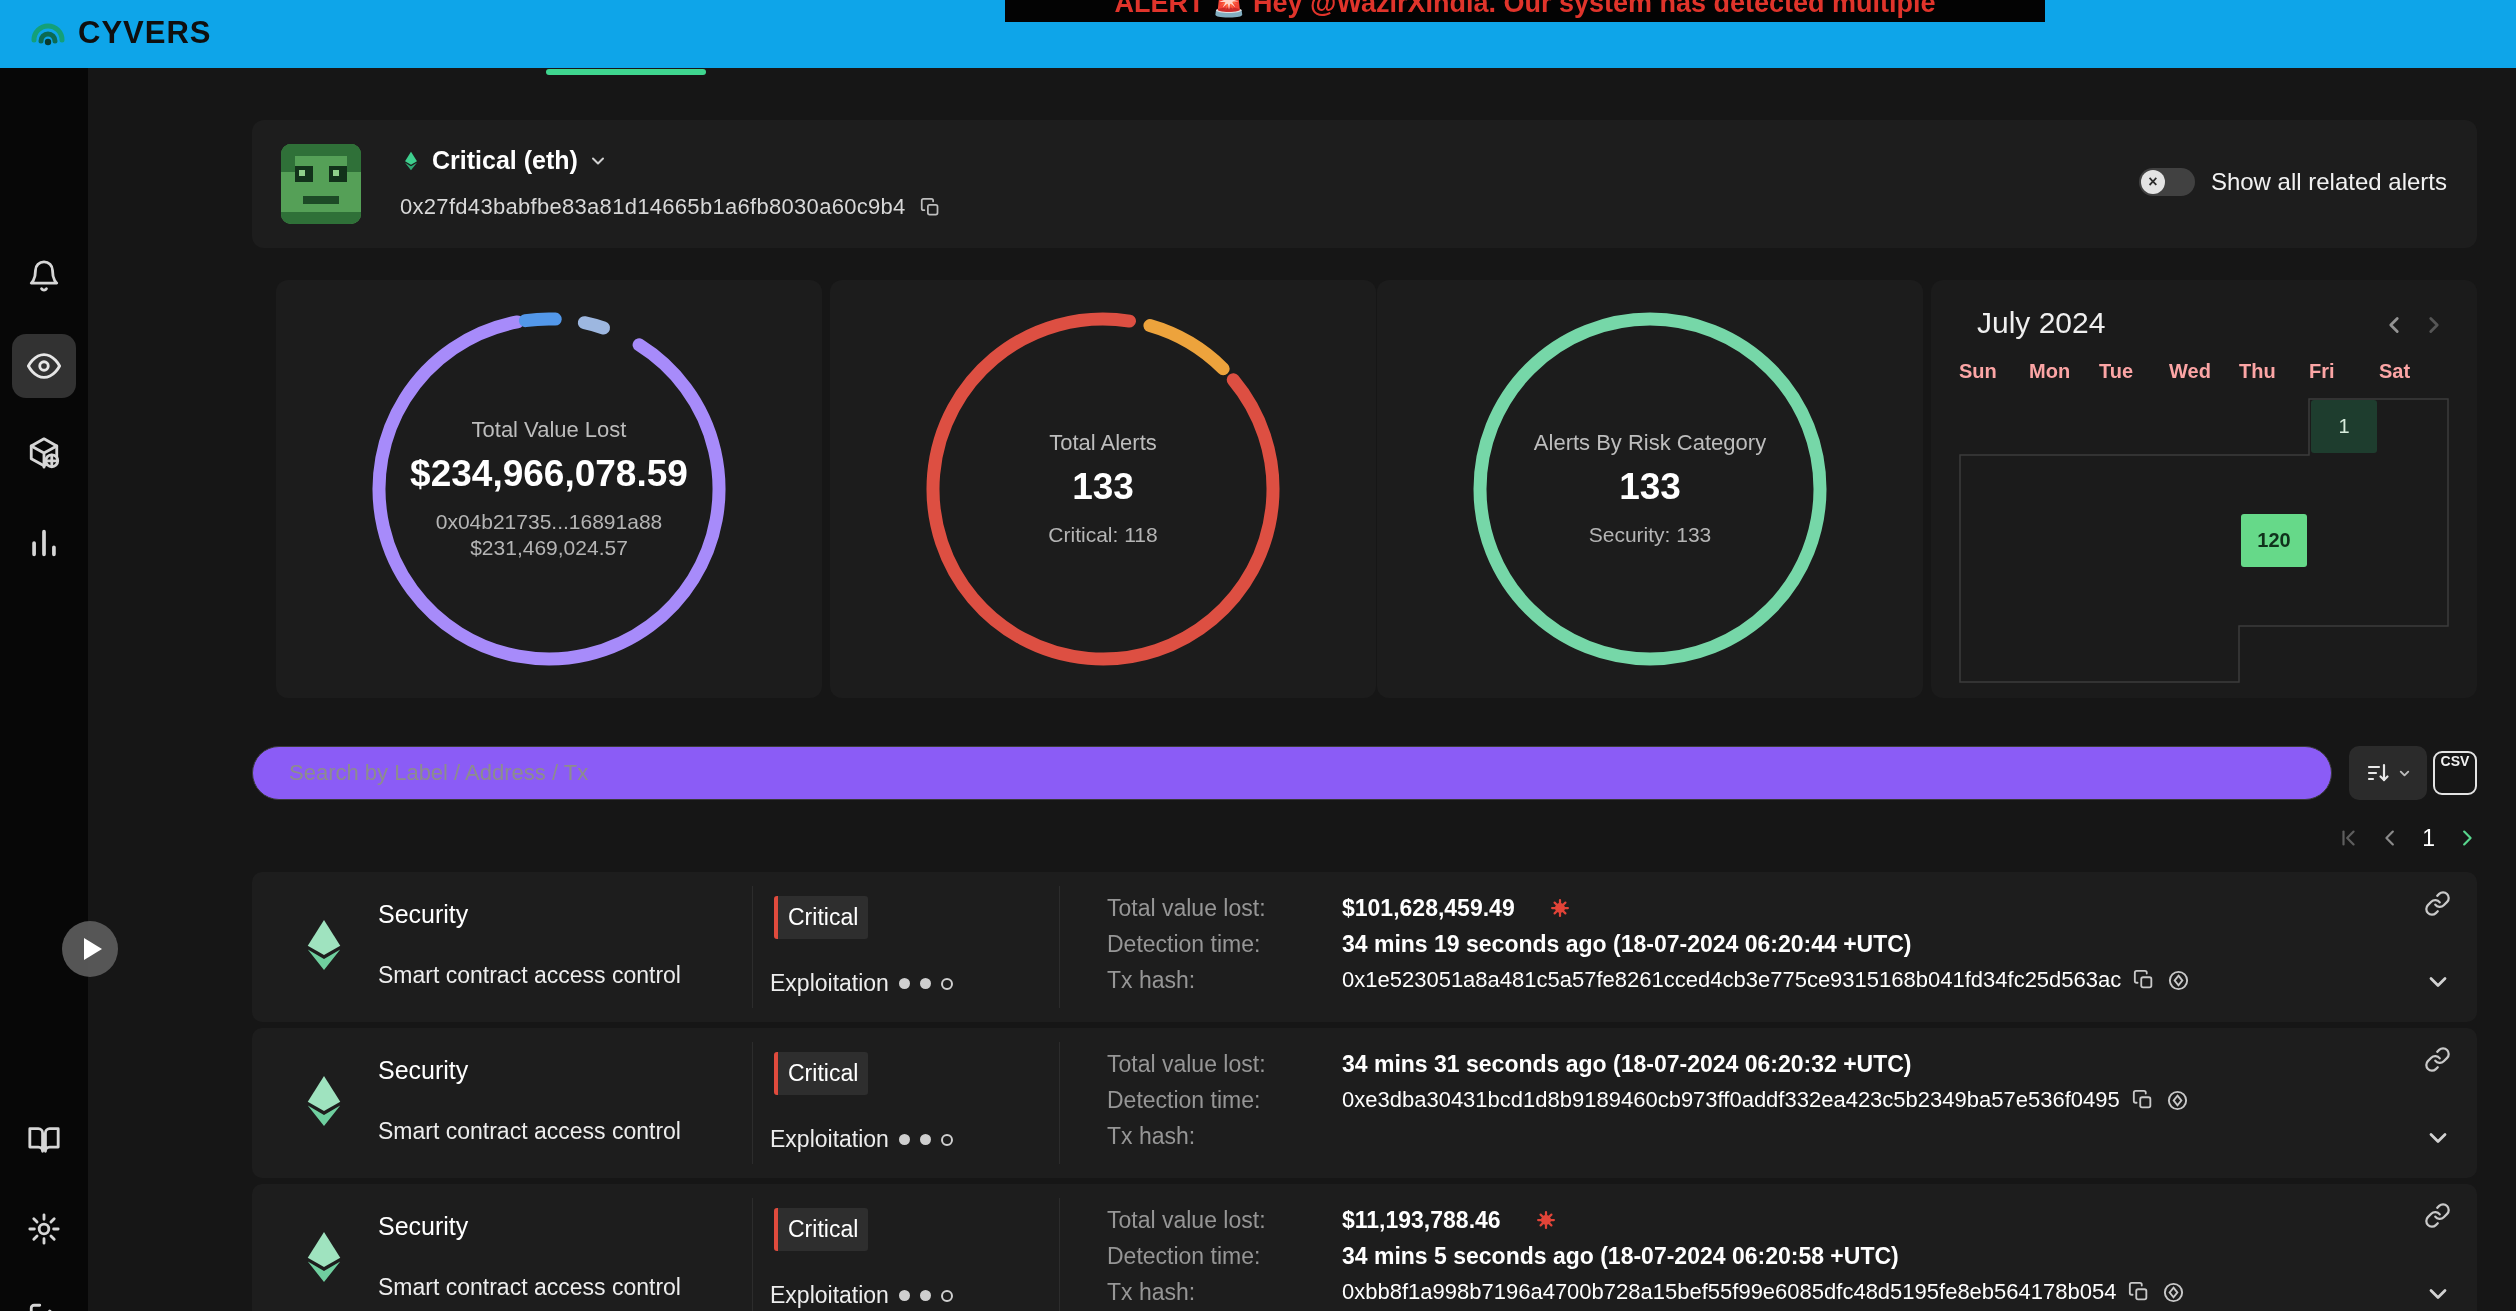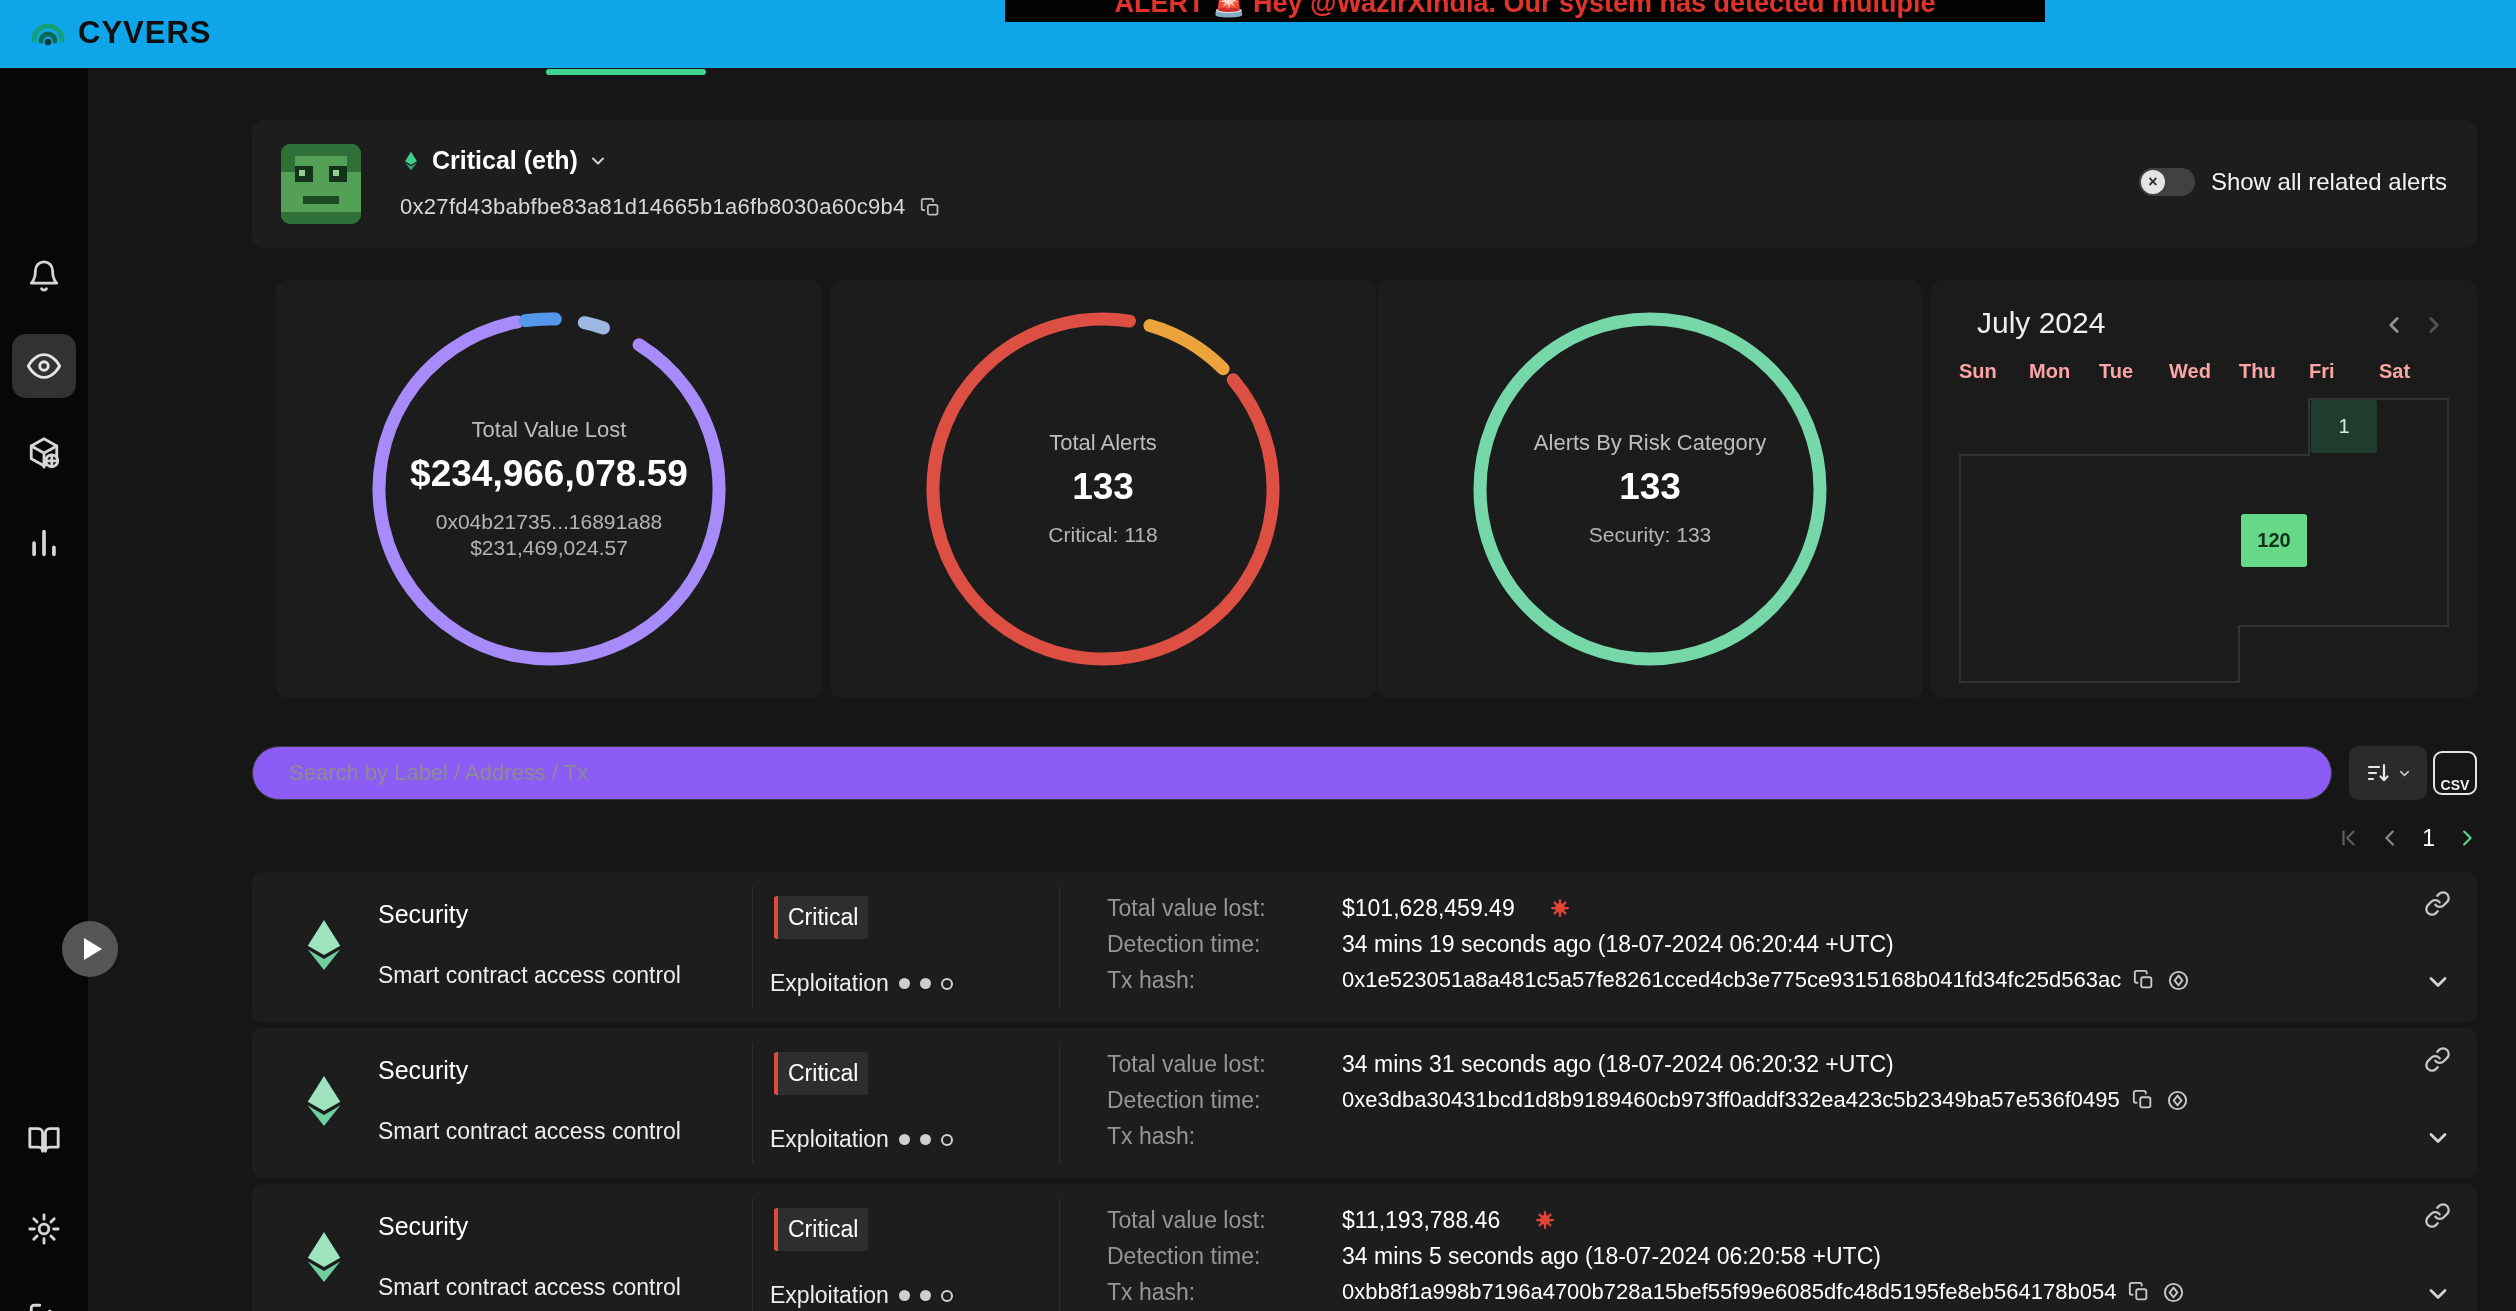--- a/index.html
+++ b/index.html
@@ -62,21 +62,21 @@
   #cell-count{left:282px;top:116px;width:66px;height:53px;background:#66d989;color:#10321c;font-weight:700;}
 
   
   #search-input{position:absolute;left:252px;top:746px;width:2080px;height:54px;box-sizing:border-box;
     background:#8b5cf6;border:1px solid #3a3a3a;border-radius:28px;color:#dddddd;font-size:22px;
     padding:0 36px;outline:none;font-family:inherit;}
   #search-input::placeholder{color:#8d8d8d;}
   #sort-btn{position:absolute;left:2349px;top:746px;width:78px;height:54px;background:#2b2b2b;border-radius:10px;
     display:flex;align-items:center;justify-content:center;gap:6px;cursor:pointer;}
   #csv-btn{position:absolute;left:2433px;top:751px;width:44px;height:44px;border:2px solid #e3e3e3;border-radius:9px;
-    display:flex;align-items:flex-end;justify-content:center;color:#f1f1f1;font-size:14px;font-weight:800;cursor:pointer;box-sizing:border-box;}
+    display:flex;align-items:flex-start;justify-content:center;color:#f1f1f1;font-size:14px;font-weight:800;cursor:pointer;box-sizing:border-box;}
 
   
   #pagination{position:absolute;left:2290px;top:822px;width:187px;height:32px;display:flex;align-items:center;justify-content:flex-end;gap:20px;}
   #pagination .pg{cursor:pointer;display:flex;align-items:center;}
   #pagination .pg-num{color:#ffffff;font-size:23px;}
 
   
   .alert-row{position:absolute;left:252px;width:2225px;height:150px;background:#1d1d1d;border-radius:10px;}
   .ar-eth{position:absolute;left:42px;top:43px;}
   .ar-cat{position:absolute;left:126px;top:28px;font-size:25px;font-weight:500;color:#ffffff;}
@@ -84,21 +84,21 @@
   .ar-div{position:absolute;top:14px;bottom:14px;width:1px;background:#2c2c2c;}
   .ar-badge{position:absolute;left:522px;top:24px;background:#2e2e2e;border-left:4px solid;border-radius:3px;
     padding:8px 10px;font-size:23px;color:#ffffff;}
   .ar-phase{position:absolute;left:518px;top:98px;display:flex;align-items:center;gap:10px;font-size:23px;color:#ededed;}
   .dot{width:11px;height:11px;border-radius:50%;background:#cfcfcf;}
   .dot.open{background:transparent;border:2px solid #cfcfcf;width:8px;height:8px;}
   .ar-labels{position:absolute;left:855px;top:18px;}
   .ar-labels div{font-size:23px;color:#969696;line-height:36px;}
   .ar-values{position:absolute;left:1090px;top:18px;}
   .ar-values .vline{font-size:23px;color:#ffffff;line-height:36px;display:flex;align-items:center;gap:12px;}
-  .ar-values .strong{font-weight:400;gap:36px;}
+  .ar-values .strong{font-weight:700;gap:36px;}
   .ar-values .hash{font-weight:400;font-size:22px;}
   .ar-link{position:absolute;left:2172px;top:18px;cursor:pointer;}
   .ar-chev{position:absolute;left:2172px;top:96px;cursor:pointer;}
   .inline-icon{cursor:pointer;}
 </style>
 </head>
 <body>
 
 <div id="main"></div>
 <div id="tab-underline" style="background: rgb(63, 214, 143);"></div>

